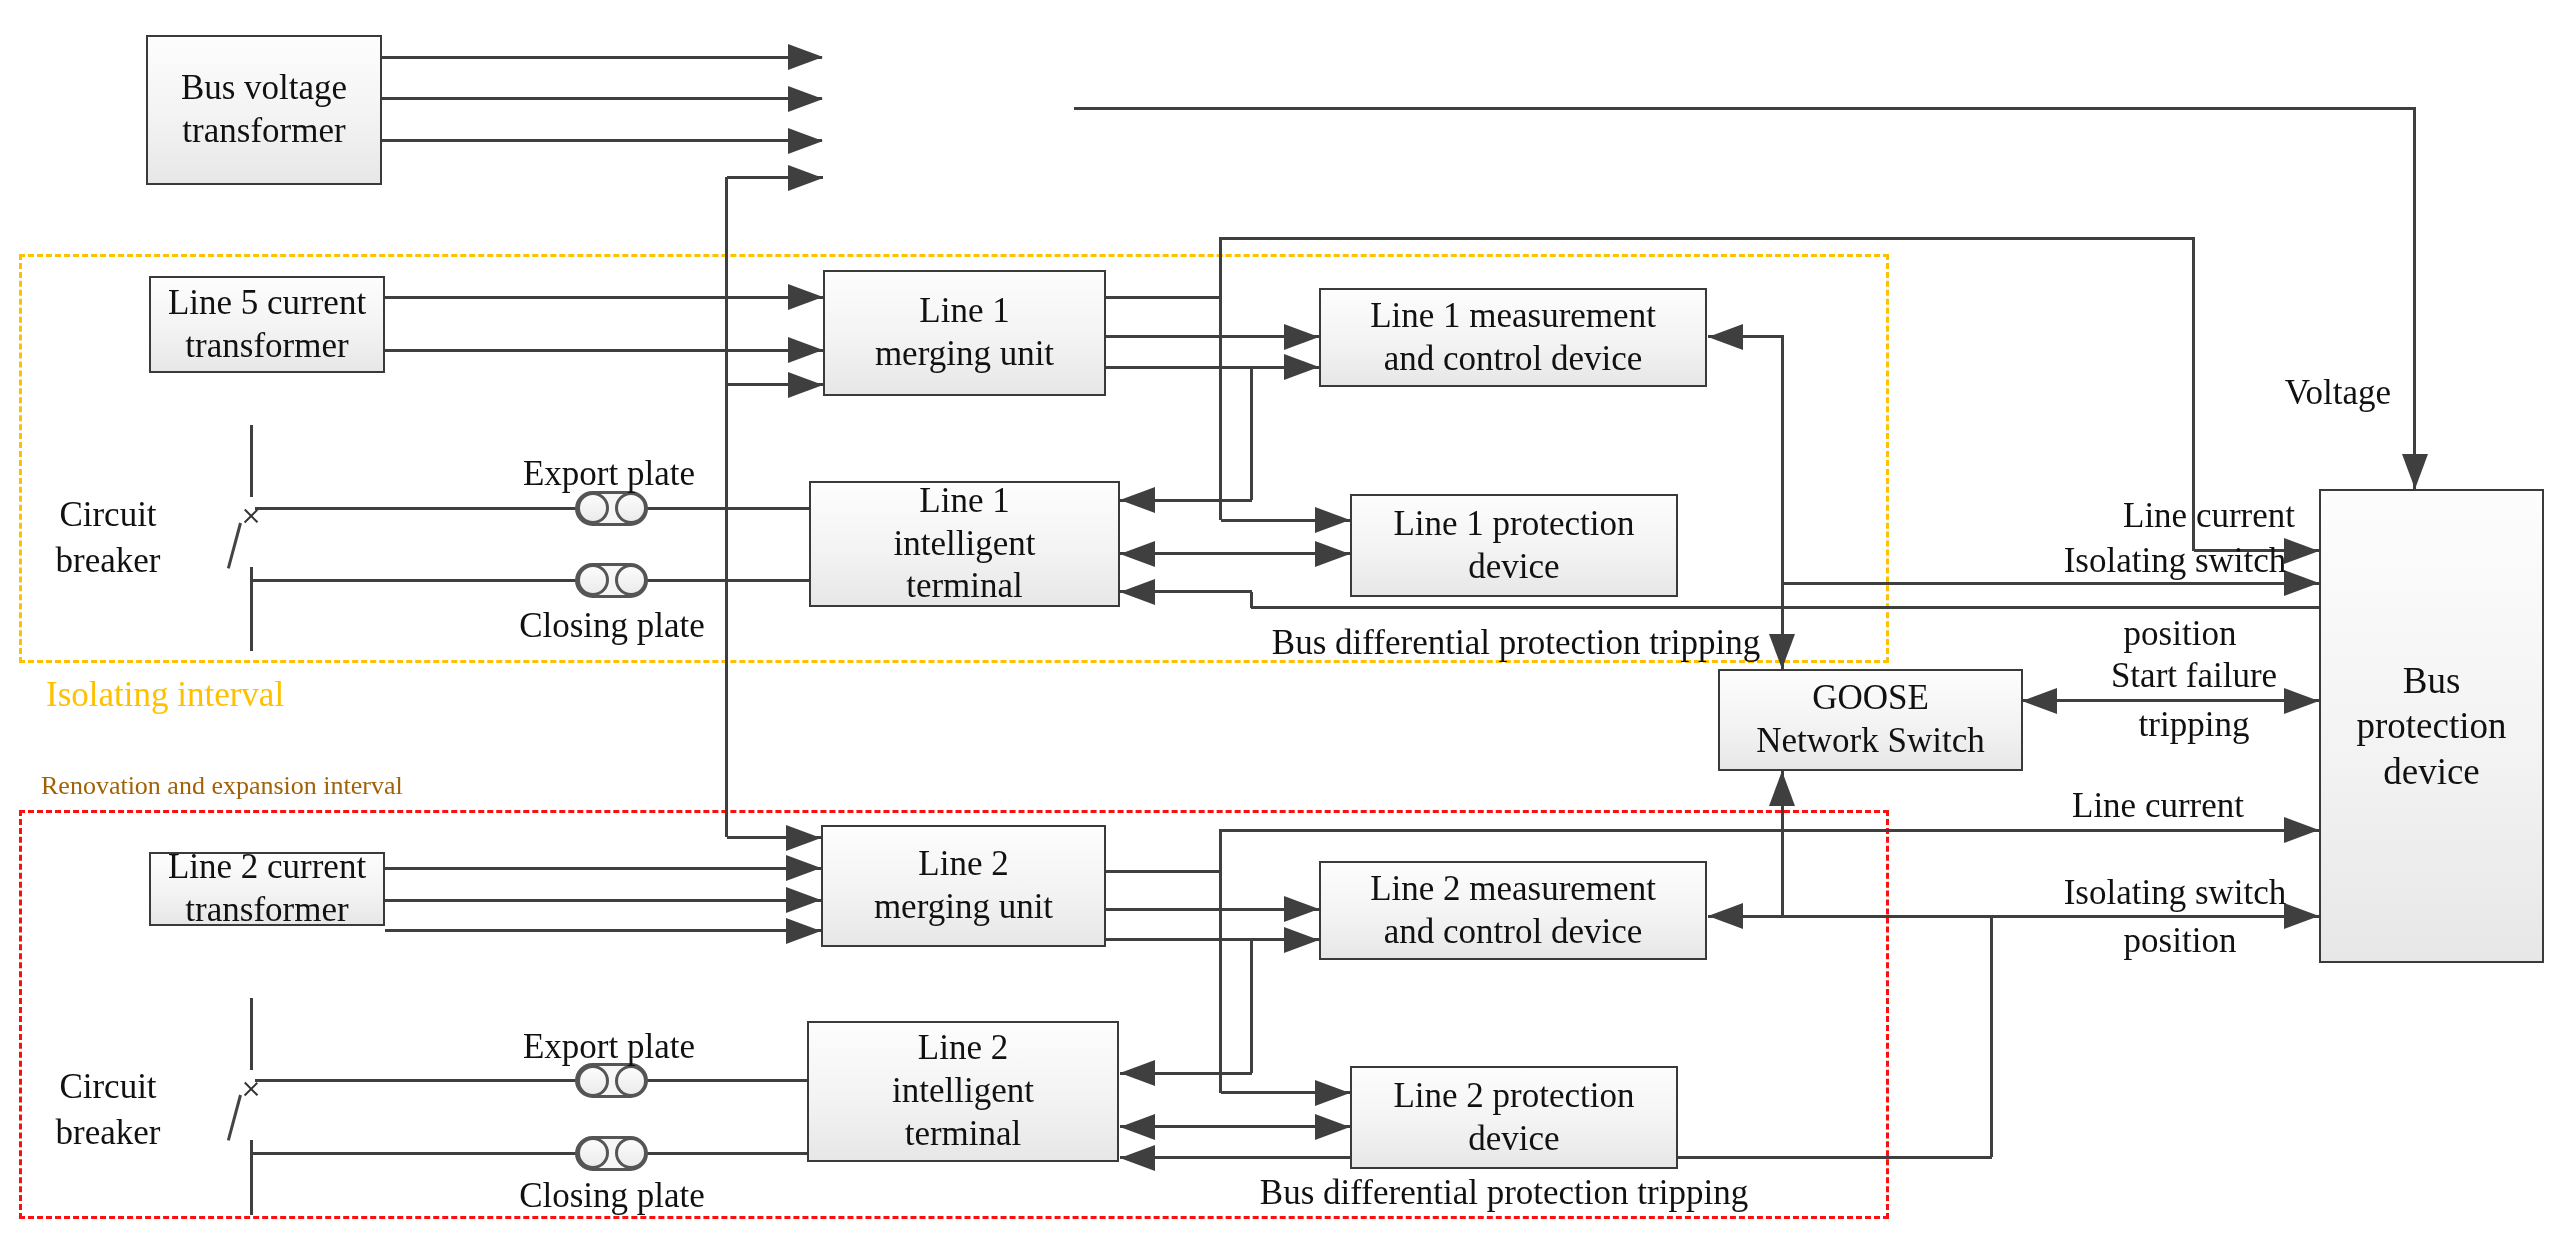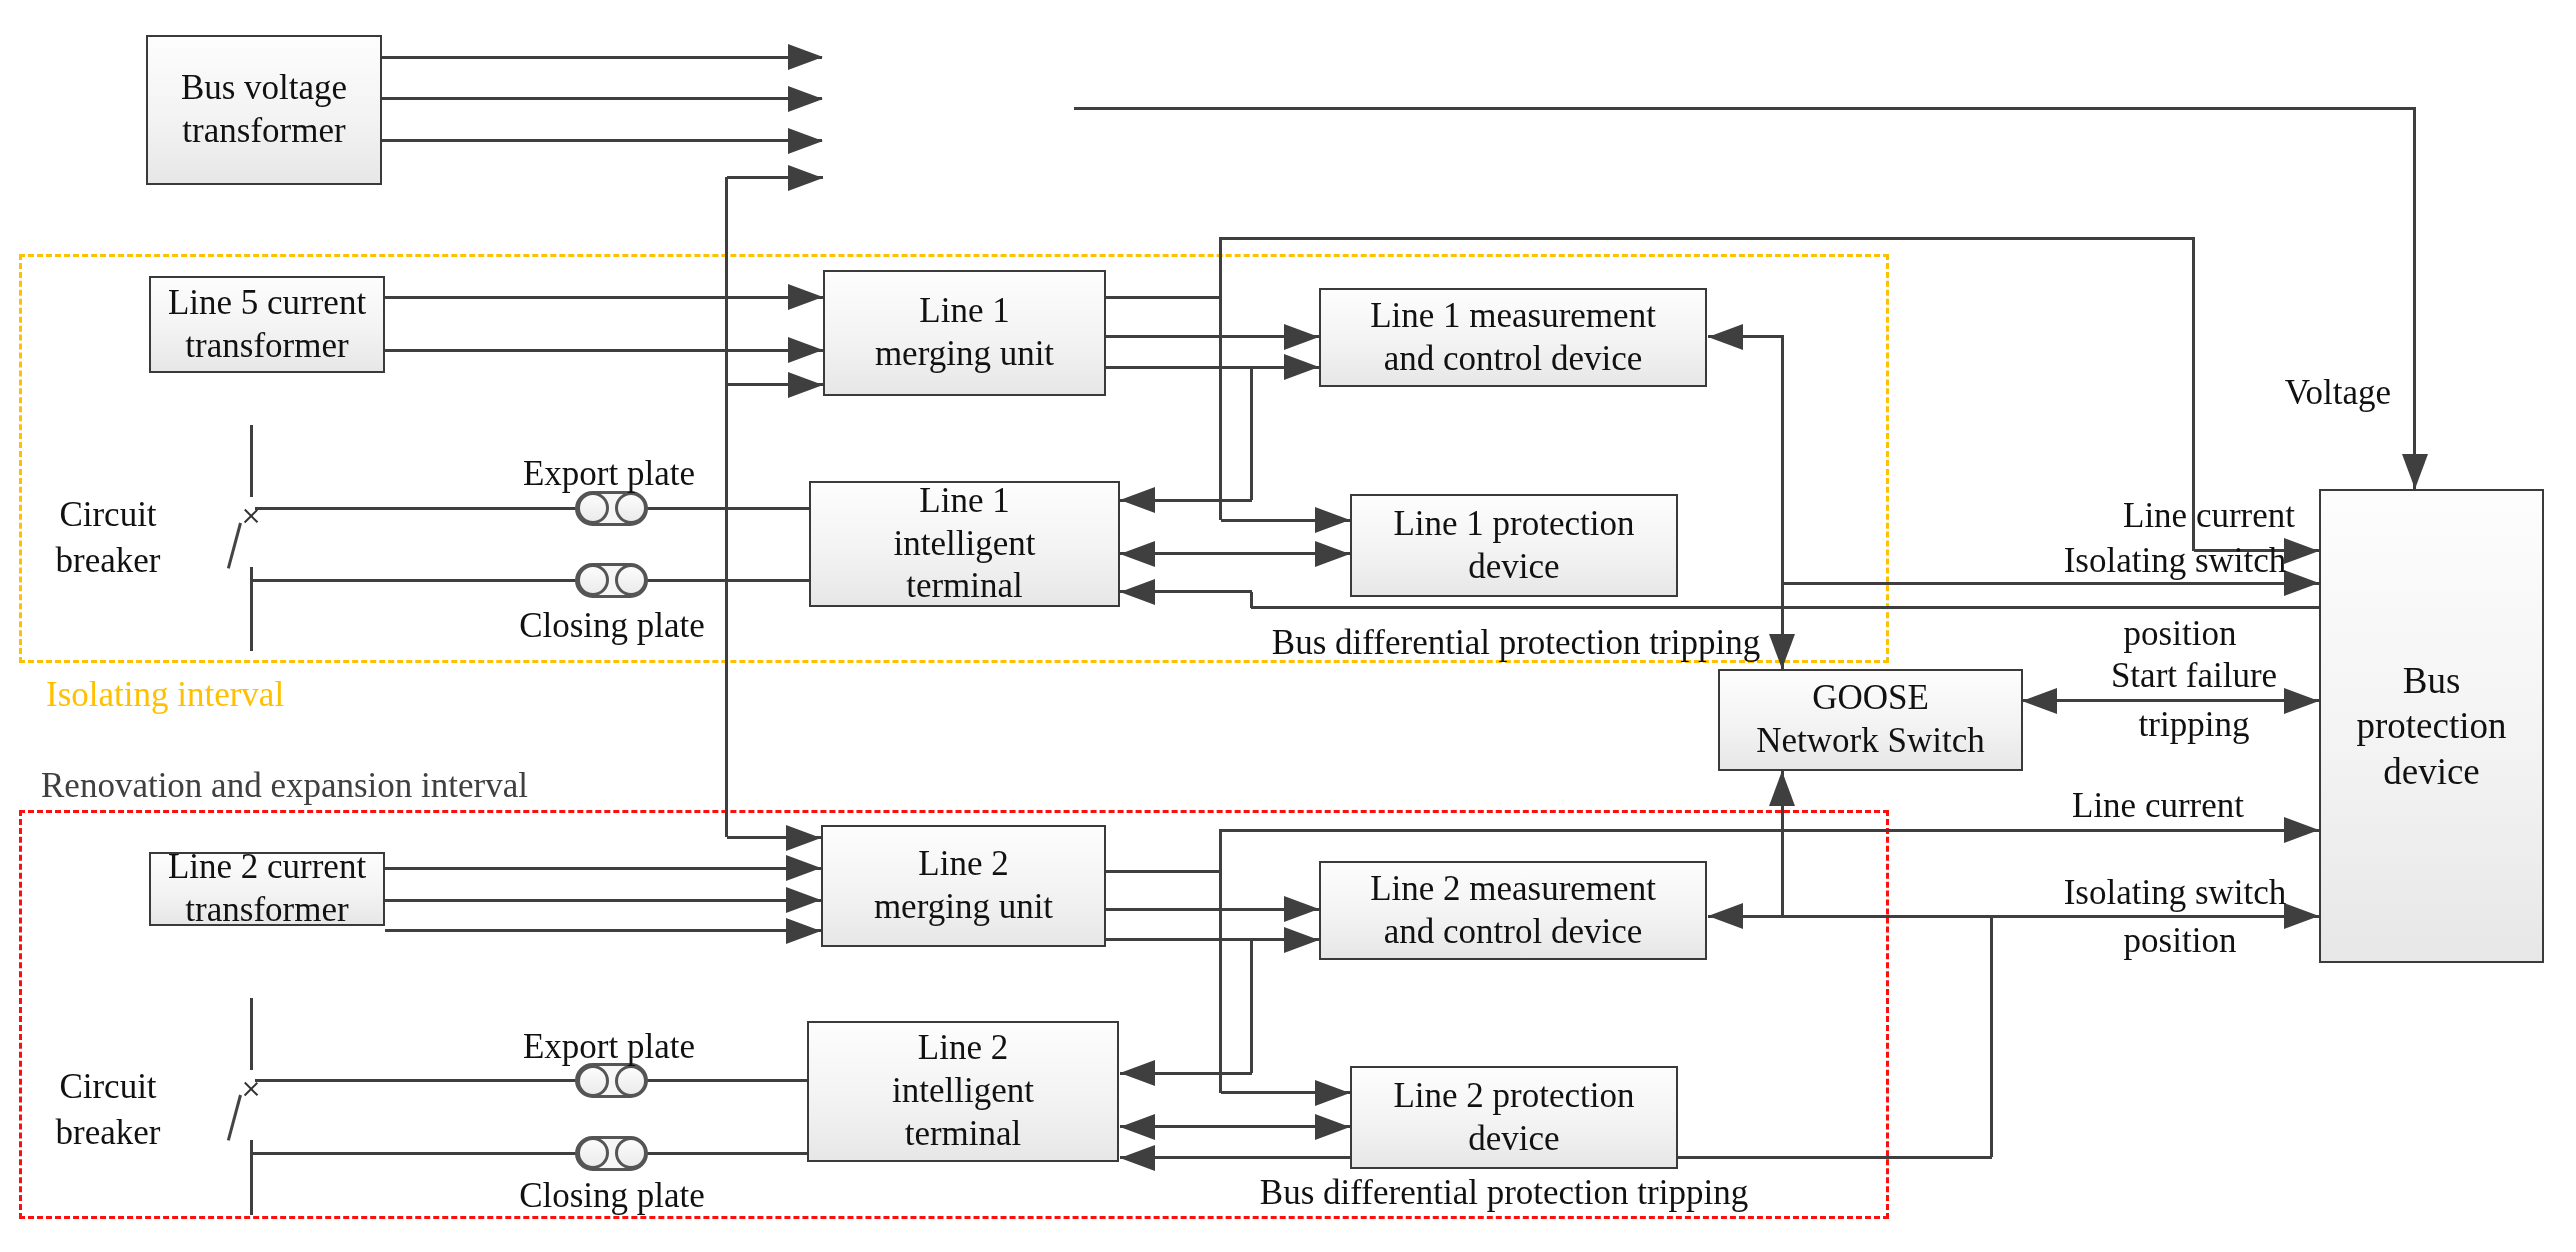--- a/index.html
+++ b/index.html
@@ -206,21 +206,21 @@
     <span class="lbl">Line 2
 intelligent
 terminal</span>
     </div>
   <div class="box" style="left:1350px;top:1066px;width:328px;height:103px">
     <span class="lbl">Line 2 protection
 device</span>
     </div>
 
   <div class="flabel anchorleft" style="left:46px;top:695px;color:#FFC000;font-size:35px">Isolating interval</div>
-  <div class="flabel anchorleft" style="left:41px;top:786px;color:#404040;font-size:35px">Renovation and expansion interval</div>
+  <div class="flabel anchorleft" style="left:41px;top:786px;color:#a16207;font-size:26px">Renovation and expansion interval</div>
 
   <div class="flabel" style="left:108px;top:537px">Circuit
 breaker</div>
   <div class="flabel" style="left:108px;top:1109px">Circuit
 breaker</div>
 
   <div class="flabel" style="left:609px;top:474px">Export plate</div>
   <div class="flabel" style="left:612px;top:626px">Closing plate</div>
   <div class="flabel" style="left:609px;top:1047px">Export plate</div>
   <div class="flabel" style="left:612px;top:1196px">Closing plate</div>

